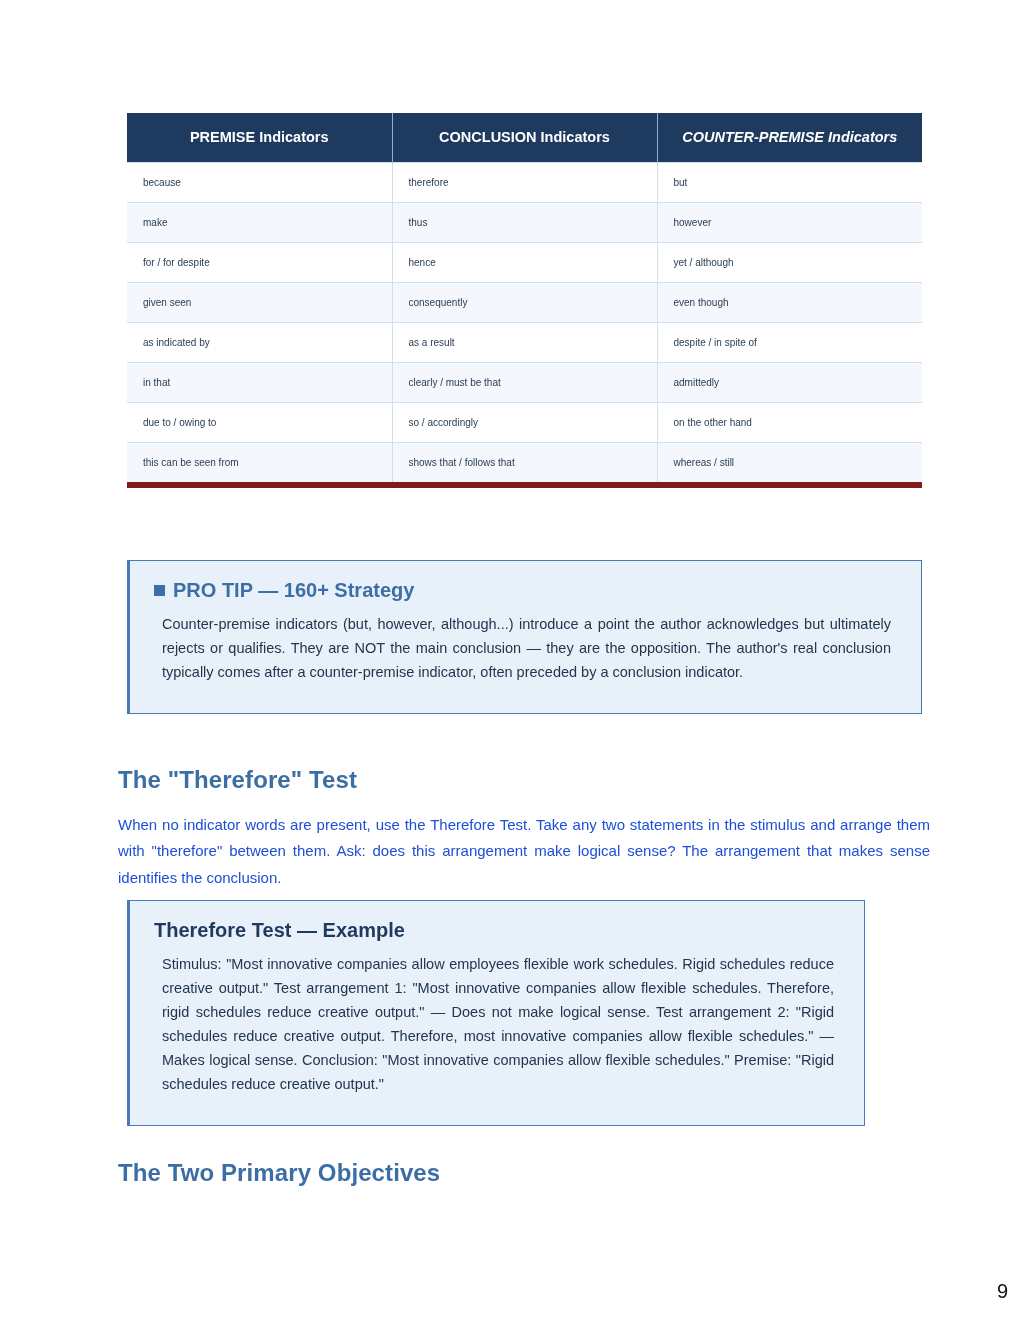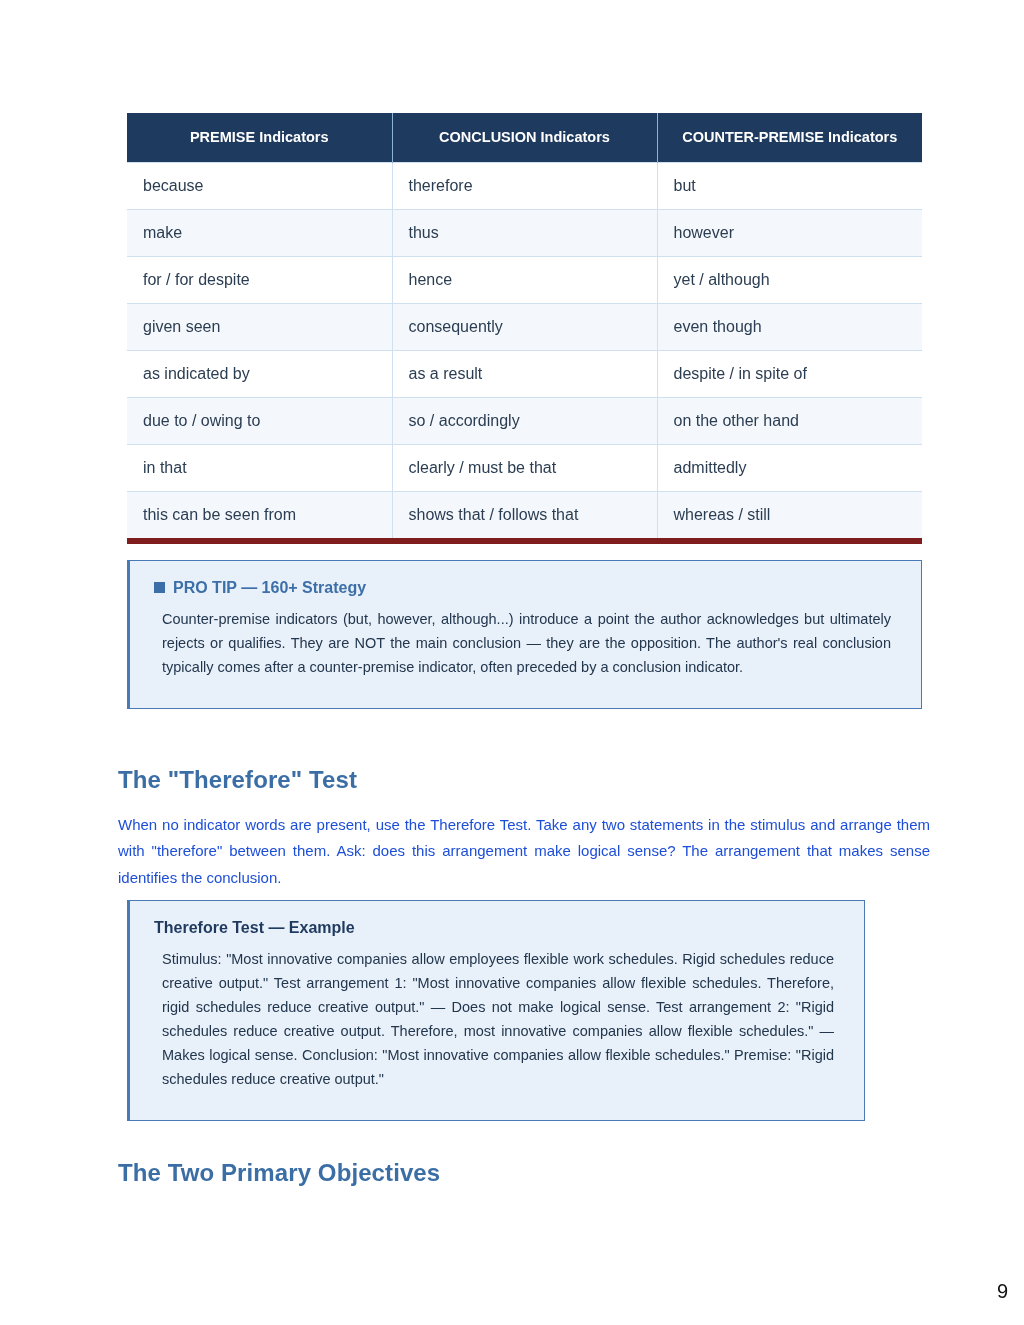--- a/index.html
+++ b/index.html
@@ -37,23 +37,23 @@
     background: #1f3a5f;
     color: #ffffff;
     font-size: 14.5px;
     font-weight: bold;
     text-align: center;
     padding: 14px 10px;
     line-height: 1.45;
     border-right: 1px solid #8fb3d4;
     vertical-align: middle;
   }
-  .indicator-table th:last-child { border-right: none; }
+  .indicator-table th:last-child { border-right: none; font-style: italic; }
   .indicator-table td {
-    font-size: 16px;
+    font-size: 10px;
     color: #2b3d52;
     padding: 14px 16px;
     border-top: 1px solid #cfe0f0;
     border-right: 1px solid #cfe0f0;
     vertical-align: middle;
     white-space: nowrap;
   }
   .indicator-table td:last-child { border-right: none; }
   .indicator-table tbody tr:nth-child(even) td { background: #f4f8fc; }
   .indicator-table tbody tr:nth-child(odd) td { background: #ffffff; }
@@ -65,21 +65,21 @@
   
   .callout {
     position: absolute;
     box-sizing: border-box;
     background: #e8f0f9;
     border: 1px solid #4a7ab5;
     border-left: 3px solid #4a7ab5;
     padding: 17px 22px 20px 24px;
   }
   .callout-title {
-    font-size: 16px;
+    font-size: 20px;
     font-weight: bold;
     margin: 0 0 11px 0;
     line-height: 1.2;
     display: flex;
     align-items: center;
   }
   .callout-title.tip { color: #3c6fa8; }
   .callout-title.example { color: #1f3a5f; }
   .bullet-square {
     display: inline-block;
@@ -182,28 +182,28 @@
         <td>given seen</td>
         <td>consequently</td>
         <td>even though</td>
       </tr>
       <tr>
         <td>as indicated by</td>
         <td>as a result</td>
         <td>despite / in spite of</td>
       </tr>
       <tr>
+        <td>in that</td>
+        <td>clearly / must be that</td>
+        <td>admittedly</td>
+      </tr>
+      <tr>
         <td>due to / owing to</td>
         <td>so / accordingly</td>
         <td>on the other hand</td>
-      </tr>
-      <tr>
-        <td>in that</td>
-        <td>clearly / must be that</td>
-        <td>admittedly</td>
       </tr>
       <tr>
         <td>this can be seen from</td>
         <td>shows that / follows that</td>
         <td>whereas / still</td>
       </tr>
     </tbody>
   </table>
 
   <div class="callout" id="pro-tip-box">

